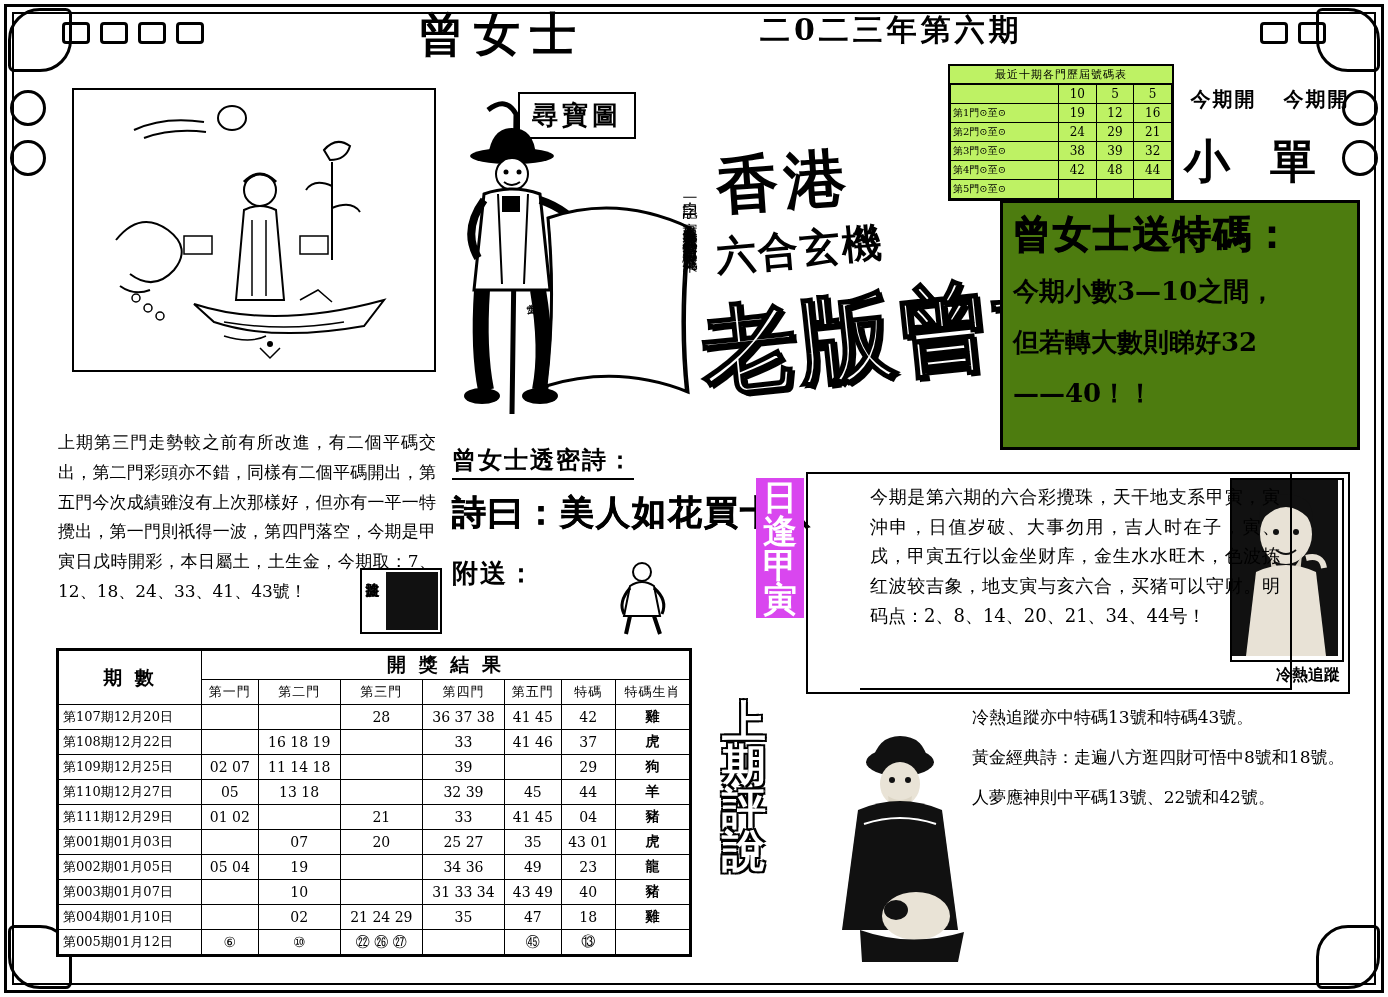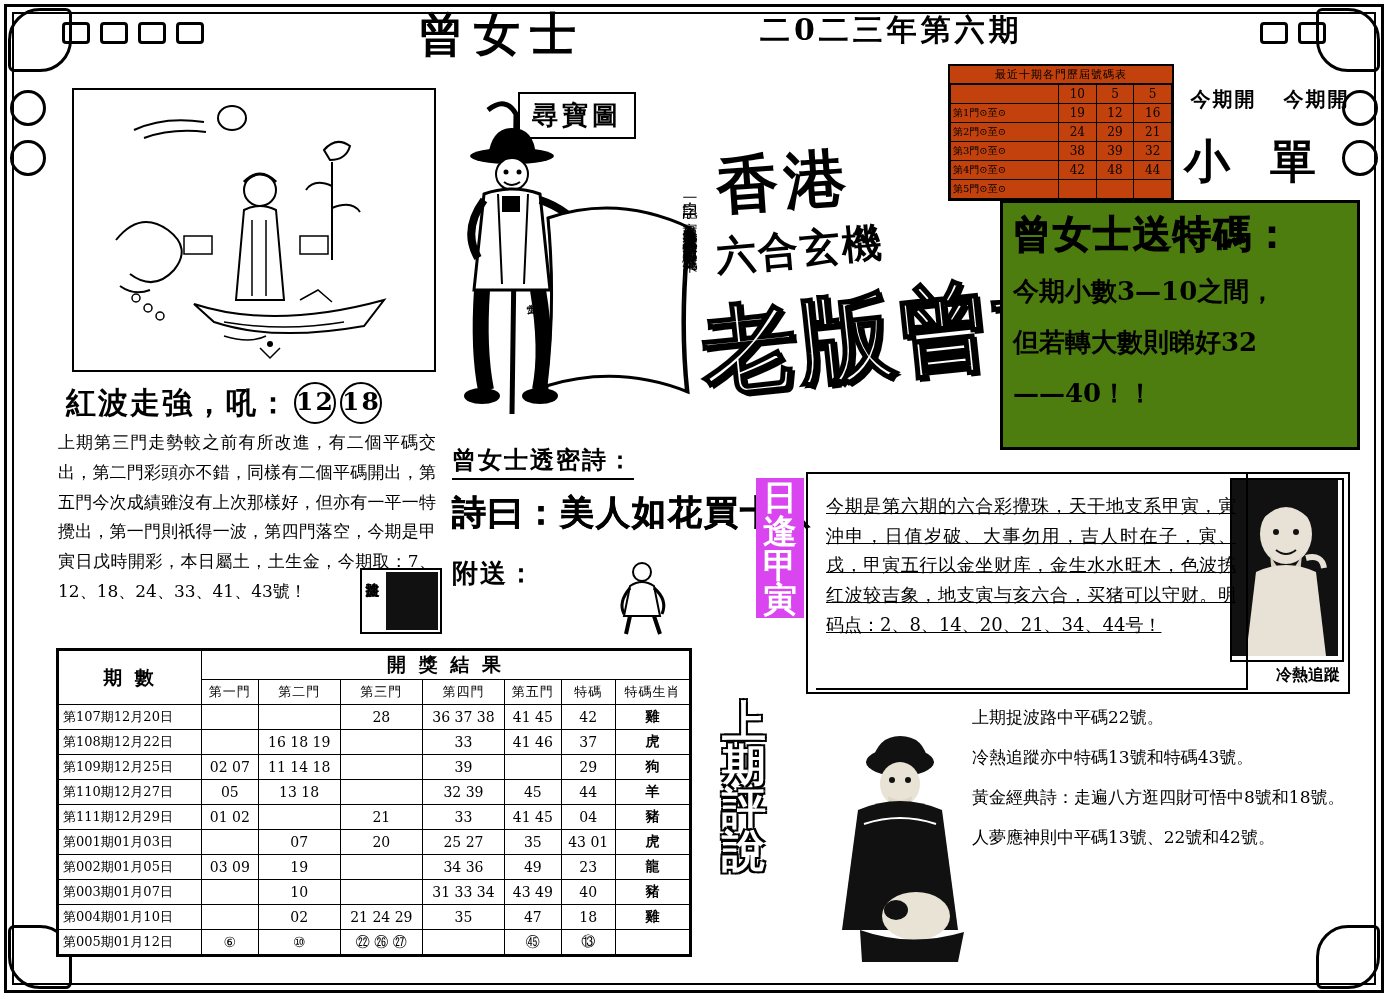--- a/index.html
+++ b/index.html
@@ -55,21 +55,21 @@
   
   .brand-hk{position:absolute;left:716px;top:140px;font-size:62px;font-weight:bold;letter-spacing:6px;
     font-family:"DejaVu Serif","Liberation Serif",serif;transform:rotate(-4deg);}
   .brand-sub{position:absolute;left:716px;top:222px;font-size:40px;font-weight:bold;letter-spacing:2px;
     font-family:"DejaVu Serif","Liberation Serif",serif;transform:rotate(-5deg);}
   .brand-big{position:absolute;left:700px;top:265px;font-size:96px;font-weight:bold;letter-spacing:2px;
     font-family:"DejaVu Serif","Liberation Serif",serif;transform:rotate(-6deg);
     -webkit-text-stroke:2px #000;color:#fff;text-shadow:3px 3px 0 #000;}
 
   
-  .mini-table{position:absolute;left:948px;top:64px;width:222px;border:2px solid #000;background:#c2410c;}
+  .mini-table{position:absolute;left:948px;top:64px;width:222px;border:2px solid #000;background:#bef264;}
   .mini-table .cap{font-size:11px;text-align:center;border-bottom:1px solid #000;padding:1px 0;letter-spacing:1px;
     font-family:"DejaVu Serif","Liberation Serif",serif;}
   .mini-table table{border-collapse:collapse;width:100%;font-size:12px;
     font-family:"DejaVu Serif","Liberation Serif",serif;}
   .mini-table td{border:1px solid #000;text-align:center;padding:1px 2px;height:16px;}
   .mini-table td.lbl{text-align:left;font-size:10px;white-space:nowrap;}
 
   
   .open-box{position:absolute;left:1180px;top:86px;width:180px;text-align:center;}
   .open-box .row1{font-size:20px;font-weight:bold;letter-spacing:2px;
@@ -105,23 +105,23 @@
     font-family:"DejaVu Serif","Liberation Serif",serif;-webkit-text-stroke:0.6px #000;}
   .poem-extra{position:absolute;left:452px;top:556px;font-size:26px;font-weight:bold;letter-spacing:2px;
     font-family:"DejaVu Serif","Liberation Serif",serif;}
 
   
   .vert-red{position:absolute;left:706px;top:478px;width:48px;font-size:34px;font-weight:bold;line-height:1.0;
     font-family:"DejaVu Serif","Liberation Serif",serif;text-align:center;}
   .vert-black{position:absolute;left:756px;top:478px;width:48px;font-size:34px;font-weight:bold;line-height:1.0;
     font-family:"DejaVu Serif","Liberation Serif",serif;text-align:center;color:#fff;background:#d946ef;padding:2px 0;}
 
-  .analysis{position:absolute;left:816px;top:472px;width:432px;height:218px;border:2px solid #000;border-left:none;
-    font-size:18px;line-height:1.65;padding:17px 10px;box-sizing:border-box;text-align:justify;
-    font-family:"DejaVu Serif","Liberation Serif",serif;text-decoration:underline;}
+  .analysis{position:absolute;left:860px;top:472px;width:432px;height:218px;border:2px solid #000;border-left:none;
+    font-size:18px;line-height:1.65;padding:8px 10px;box-sizing:border-box;text-align:justify;
+    font-family:"DejaVu Serif","Liberation Serif",serif;}
   .analysis-frame{position:absolute;left:806px;top:472px;width:540px;height:218px;border:2px solid #000;}
   .portrait{position:absolute;right:4px;top:4px;width:110px;height:180px;border:2px solid #000;overflow:hidden;background:#fff;}
   .portrait-label{position:absolute;right:8px;bottom:6px;font-size:16px;font-weight:bold;
     font-family:"DejaVu Serif","Liberation Serif",serif;}
 
   
   .res{position:absolute;left:56px;top:648px;width:632px;border:2px solid #000;background:#fff;}
   .res table{border-collapse:collapse;width:100%;font-size:14px;
     font-family:"DejaVu Serif","Liberation Serif",serif;}
   .res th,.res td{border:1px solid #000;text-align:center;padding:1px 1px;height:22px;}
@@ -306,25 +306,20 @@
     </div>
   </div>
 
   <div class="special">
     <h2>曾女士送特碼：</h2>
     <p>今期小數3—10之間，</p>
     <p>但若轉大數則睇好32</p>
     <p>——40！！</p>
   </div>
 
-  <div class="redwave">
-    <span>紅波走強，吼：</span>
-    <span class="ball">12</span>
-    <span class="ball">18</span>
-  </div>
 
   <div class="para-left">上期第三門走勢較之前有所改進，有二個平碼交出，第二門彩頭亦不錯，同樣有二個平碼開出，第五門今次成績雖沒有上次那樣好，但亦有一平一特攪出，第一門則祇得一波，第四門落空，今期是甲寅日戊時開彩，本日屬土，土生金，今期取：7、12、18、24、33、41、43號！</div>
 
   <div class="stamp">
     <div class="t">捉波路</div>
     <div class="blk"></div>
   </div>
 
   <div class="poem-title">曾女士透密詩：</div>
   <div class="poem-line">詩曰：美人如花買十八</div>
@@ -432,21 +427,21 @@
             <td></td>
             <td>07</td>
             <td>20</td>
             <td>25    27</td>
             <td>35</td>
             <td>43    01</td>
             <td class="zod">虎</td>
           </tr>
           <tr>
             <td class="period">第002期01月05日</td>
-            <td>03    09</td>
+            <td>05    04</td>
             <td>19</td>
             <td></td>
             <td>34    36</td>
             <td>49</td>
             <td>23</td>
             <td class="zod">龍</td>
           </tr>
           <tr>
             <td class="period">第003期01月07日</td>
             <td></td>
@@ -490,20 +485,19 @@
     <circle cx="108" cy="60" r="3" fill="#111"></circle>
     <path d="M88 76 q12 8 24 0 q-4 34 -12 38 q-8 -4 -12 -38z" fill="#ddd6c6"></path>
     <path d="M58 90 q42 -18 84 0 l16 120 l-116 0z" fill="#111"></path>
     <path d="M64 104 q36 -12 72 0" stroke="#fff" stroke-width="2" fill="none"></path>
     <ellipse cx="116" cy="196" rx="34" ry="24" fill="#e9e3d6"></ellipse>
     <ellipse cx="96" cy="190" rx="12" ry="10" fill="#111"></ellipse>
     <path d="M60 210 q50 18 104 2 l-6 30 l-96 0z" fill="#111"></path>
   </svg>
 
   <div class="notes">
-    <div>上期捉波路中平碼22號。</div>
     <div>冷熱追蹤亦中特碼13號和特碼43號。</div>
     <div>黃金經典詩：走遍八方逛四財可悟中8號和18號。</div>
     <div>人夢應神則中平碼13號、22號和42號。</div>
   </div>
 
 
 </div>
 
 </body></html>

